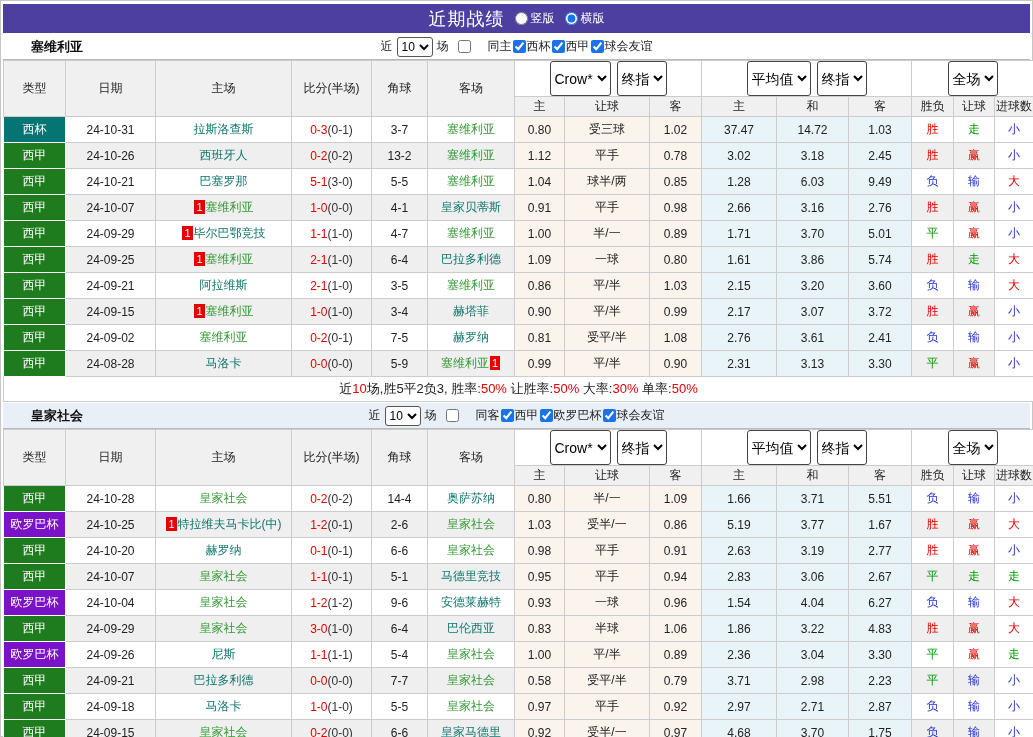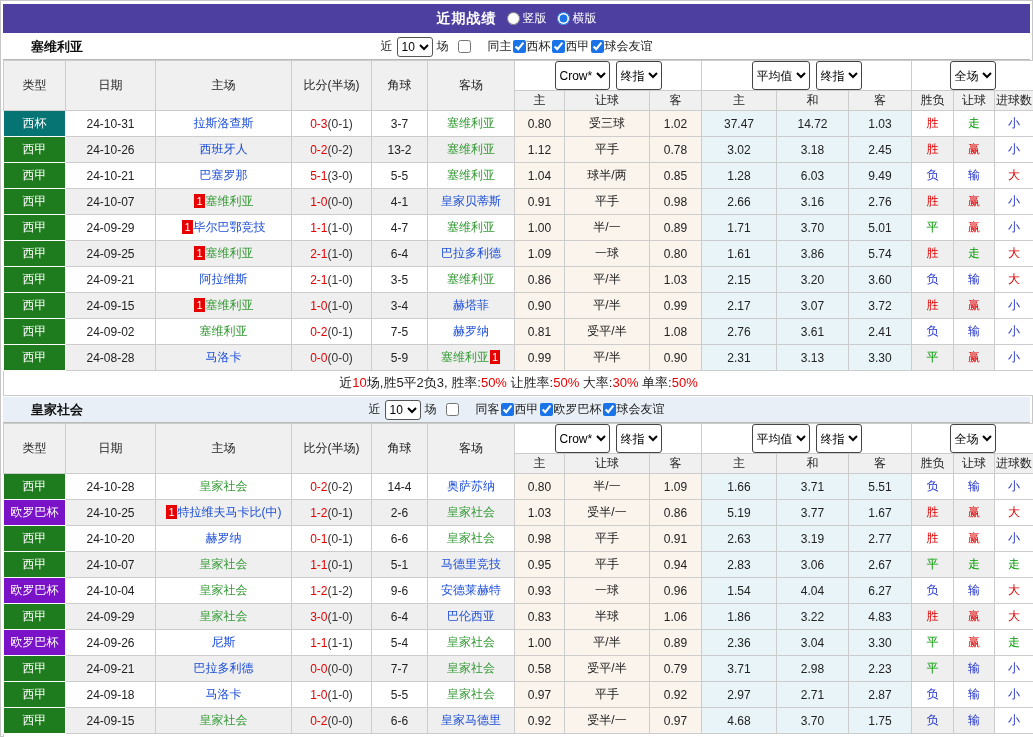--- a/index.html
+++ b/index.html
@@ -7,46 +7,46 @@
     --score-red:#e60000; --summary-red:#e60000; --badge-red:#e60000;
     --result-red:#dd0000; --result-green:#009900; --result-blue:#2233cc;
     --type-liga:#1e7c1e; --type-cup:#077474; --type-europa:#7a12c8;
     --crow-col-bg:#fbf4ed; --avg-col-bg:#e9f4f8; --row-alt-bg:#efefef; --header-bg:#f0f0f0;
   }
   *{box-sizing:border-box;}
   html,body{margin:0;padding:0;background:#fff;}
   body{font-family:"Liberation Sans",sans-serif;color:#222;}
   .page{width:1033px;height:737px;border:1px solid #c6c6c6;padding:3px 2px 0 2px;background:#fff;}
   .title-bar{height:29px;background:var(--title-bar-bg);display:flex;align-items:center;justify-content:center;gap:10px;color:#fff;}
-  .title-bar .title{font-weight:bold;font-size:14px;letter-spacing:1px;}
+  .title-bar .title{font-weight:normal;font-size:18px;letter-spacing:1px;}
   .radio-wrap{display:inline-flex;align-items:center;gap:3px;font-size:12px;cursor:pointer;}
   input[type=radio],input[type=checkbox]{accent-color:var(--accent-blue);width:13px;height:13px;margin:0;}
   .section-bar{height:26px;display:flex;align-items:center;position:relative;border-bottom:1px solid #b9b9b9;margin-top:1px;}
   .team-name{position:absolute;left:28px;font-weight:bold;font-size:13px;color:#111;}
   .filter-controls{margin:0 auto;display:flex;align-items:center;font-size:12px;color:#222;}
   .flabel{padding:0 1px;}
   .count-select{margin:0 3px;font-size:12px;height:20px;border:1px solid #555;border-radius:3px;background:#fff;}
   .cb-wrap{display:inline-flex;align-items:center;cursor:pointer;}
   .cb-wrap.first{margin-left:8px;gap:16px;}
   .stats-table{width:1027px;table-layout:fixed;border-collapse:collapse;font-size:12px;}
   .stats-table th,.stats-table td{border:1px solid #ccc;text-align:center;padding:0;overflow:hidden;white-space:nowrap;}
   .stats-table thead th{background:var(--header-bg);font-weight:normal;height:20px;color:#222;}
   .stats-table thead th.dd-cell{background:#fff;}
-  .hdr-select{font-size:12px;height:29px;border:1px solid #444;border-radius:3px;background:#fff;margin:0 3px;max-width:96%;}
+  .hdr-select{font-size:14px;height:35px;border:1px solid #444;border-radius:3px;background:#fff;margin:0 3px;max-width:96%;}
   .stats-table tbody td{height:26px;}
   .stats-table tbody tr:nth-child(even){background:var(--row-alt-bg);}
   td.col-crow{background:var(--crow-col-bg);}
   td.col-avg{background:var(--avg-col-bg);}
   td.col-goals{background:#fff;}
   .type-cell{color:#fff;border-color:#fff !important;font-size:12px;}
   .type-liga{background:var(--type-liga);}
   .type-cup{background:var(--type-cup);}
   .type-europa{background:var(--type-europa);}
   .team-hl{color:var(--team-green);}
-  .team-plain{color:#1d4ed8;}
+  .team-plain{color:#0f766e;}
   .score-ft{color:var(--score-red);}
   .score-ht{color:#333;}
   .rank-badge{display:inline-block;background:var(--badge-red);color:#fff;font-size:11px;line-height:14px;padding:0 2px;margin:0 1px;}
   .c-r{color:var(--result-red);}
   .c-g{color:var(--result-green);}
   .c-b{color:var(--result-blue);}
   tfoot td.summary{height:25px;background:#fff;font-size:13px;border-left:1px solid #ccc;border-right:1px solid #ccc;}
   .sum-plain{color:#222;}
   .sum-red{color:var(--summary-red);}
 </style>

